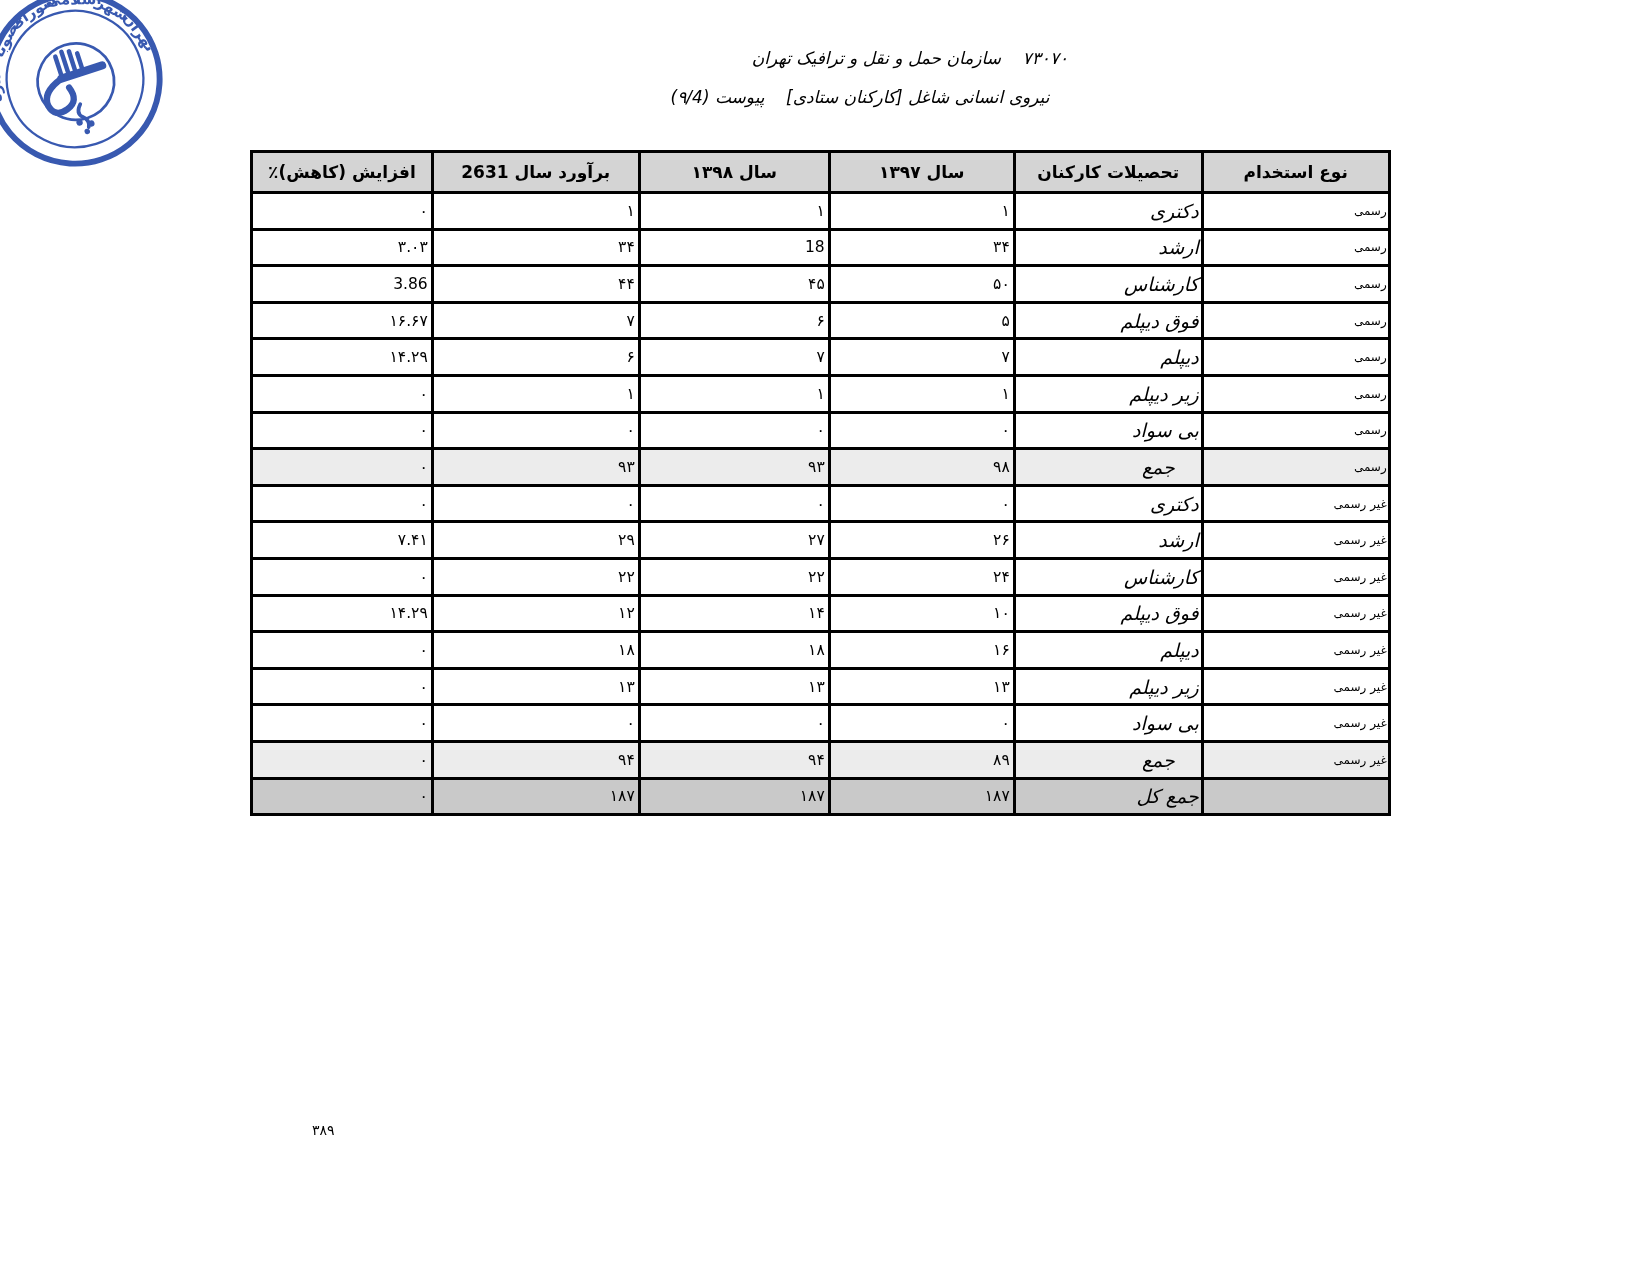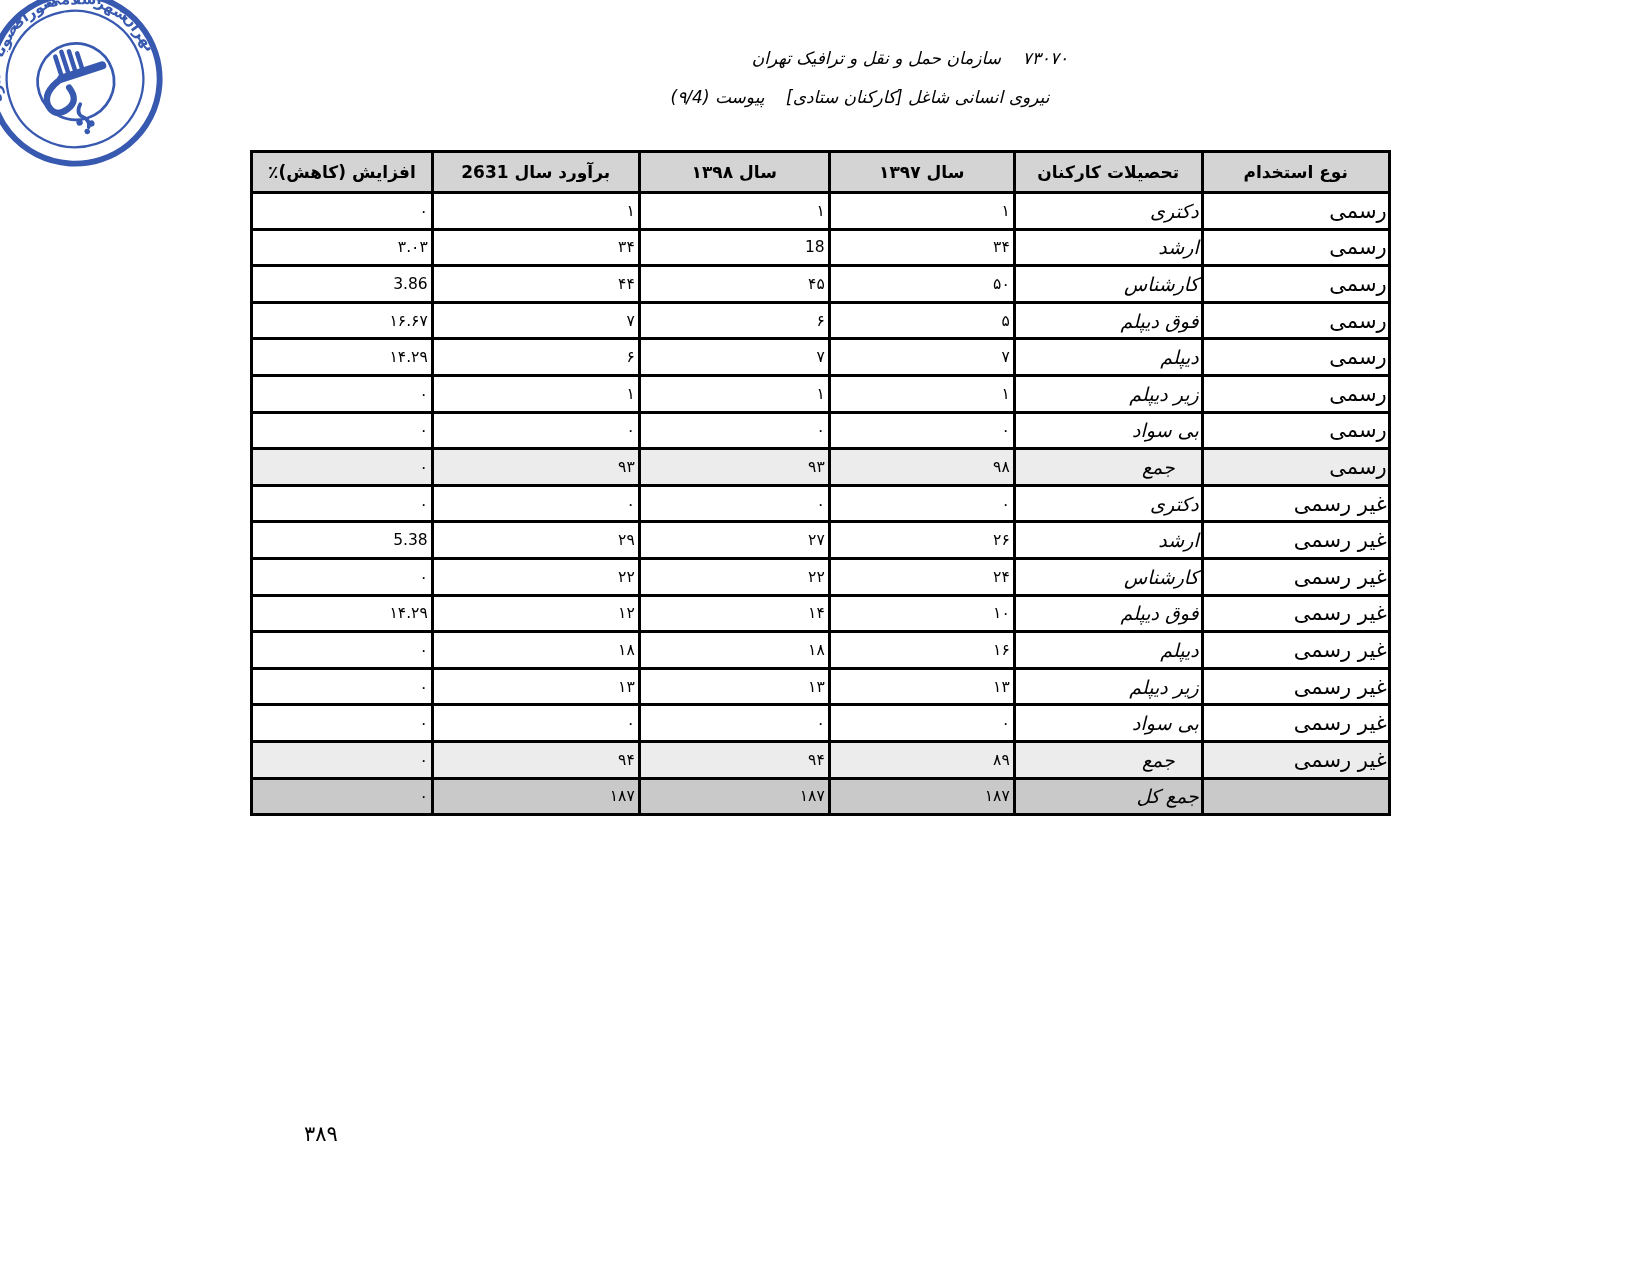--- a/index.html
+++ b/index.html
@@ -14,28 +14,28 @@
   .stamp{position:absolute;left:-16px;top:-12px;width:182px;height:182px;
          transform:rotate(-18deg);opacity:.93;}
   
   table.main{position:absolute;left:250px;top:150px;border-collapse:collapse;
              direction:rtl;table-layout:fixed;border:3px solid #000;}
   .main th,.main td{border:3px solid #000;overflow:visible;}
   .main th{background:#d4d4d4;height:38px;font-size:17px;font-weight:bold;
            text-align:center;padding:0 2px;white-space:nowrap;}
   .main td{height:33.6px;font-size:15.5px;text-align:right;padding:0 3px;
            white-space:nowrap;font-weight:normal;}
-  .main td.type-cell{font-size:21px;padding-left:7px;padding-right:1px;}
+  .main td.type-cell{font-size:12px;padding-left:7px;padding-right:1px;}
   .main td.edu-cell{font-size:19px;padding-right:2px;font-style:italic;}
   tr.subtotal td{background:#ececec;}
   tr.subtotal td.edu-cell{padding-right:26px;}
   tr.grandtotal td{background:#c9c9c9;font-weight:normal;}
   .pct-head{display:flex;justify-content:space-between;align-items:center;padding:0 13px;}
   
-  .page-num{position:absolute;left:304px;top:1122px;font-size:21px;direction:rtl;}
+  .page-num{position:absolute;left:312px;top:1122px;font-size:14px;direction:rtl;}
 </style>
 </head>
 <body>
 
 <div class="sheet">
 
   <svg class="stamp" viewBox="0 0 200 200" xmlns="http://www.w3.org/2000/svg">
     <g fill="none" stroke="#2a4dab">
       <circle cx="100" cy="100" r="93" stroke-width="6.5"></circle>
       <circle cx="100" cy="100" r="75" stroke-width="2.5"></circle>
@@ -162,21 +162,21 @@
           <td class="num-cell">۰</td>
           <td class="num-cell">۰</td>
           <td class="num-cell">۰</td>
         </tr>
         <tr class="normal">
           <td class="type-cell">غیر رسمی</td>
           <td class="edu-cell">ارشد</td>
           <td class="num-cell">۲۶</td>
           <td class="num-cell">۲۷</td>
           <td class="num-cell">۲۹</td>
-          <td class="num-cell">5.38</td>
+          <td class="num-cell">۷.۴۱</td>
         </tr>
         <tr class="normal">
           <td class="type-cell">غیر رسمی</td>
           <td class="edu-cell">کارشناس</td>
           <td class="num-cell">۲۴</td>
           <td class="num-cell">۲۲</td>
           <td class="num-cell">۲۲</td>
           <td class="num-cell">۰</td>
         </tr>
         <tr class="normal">

